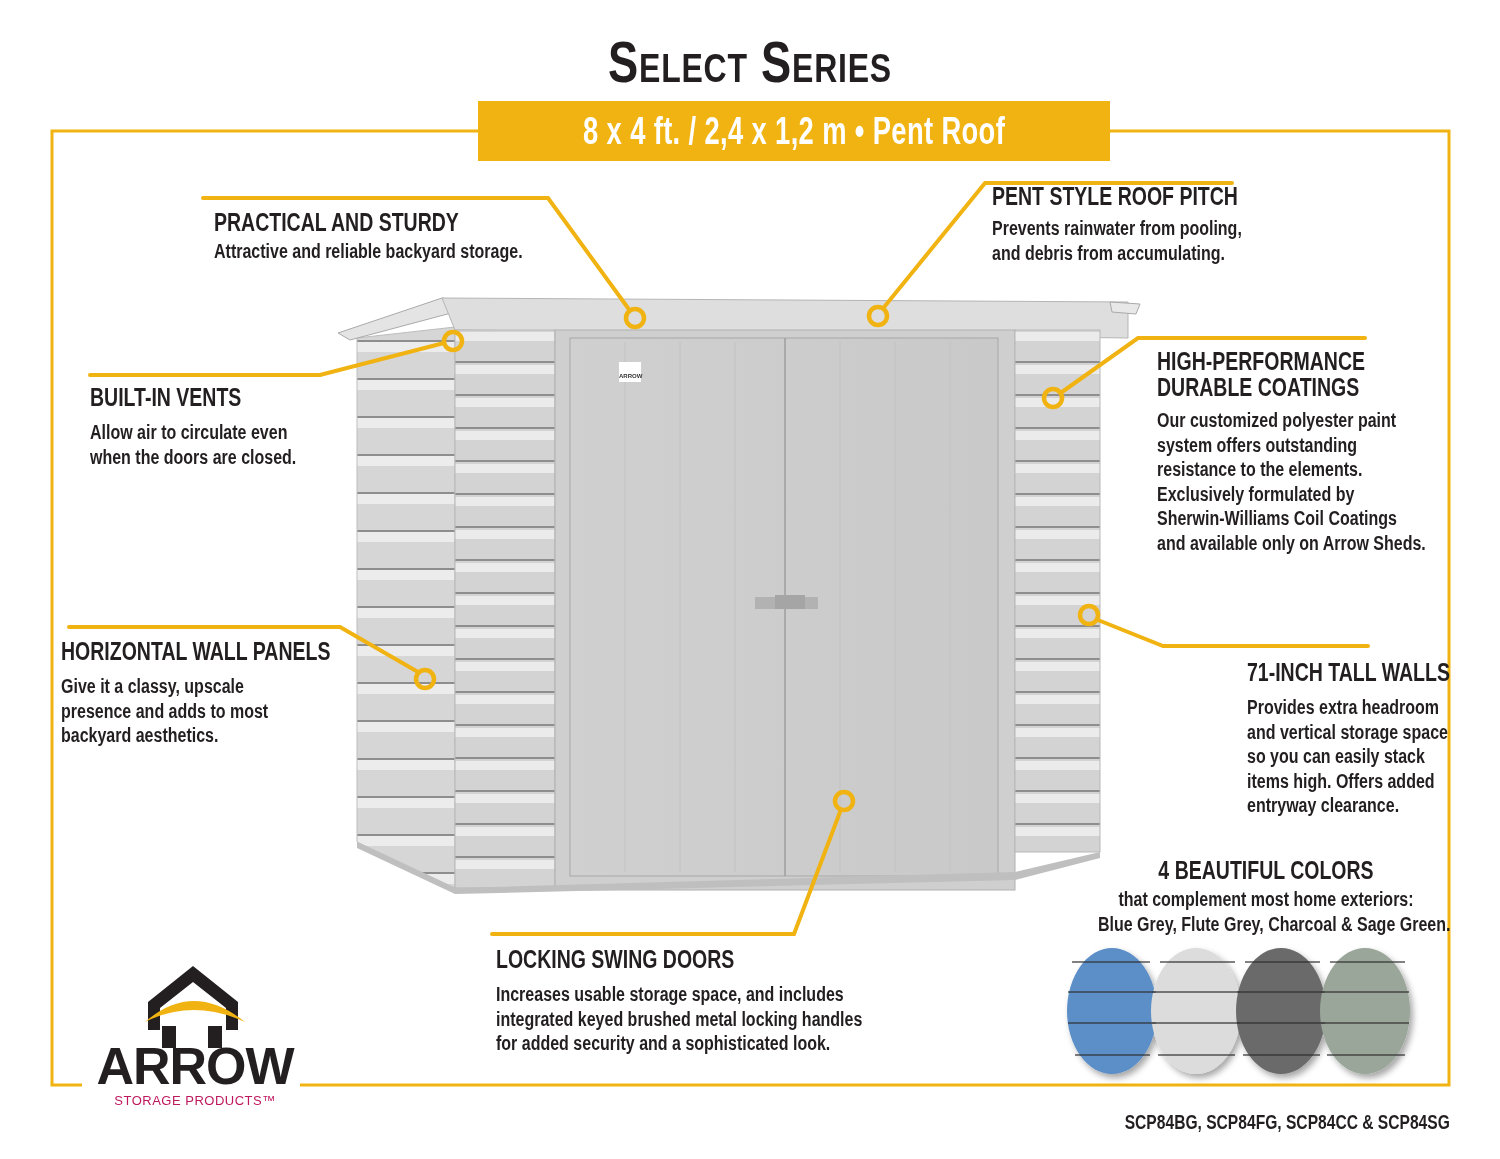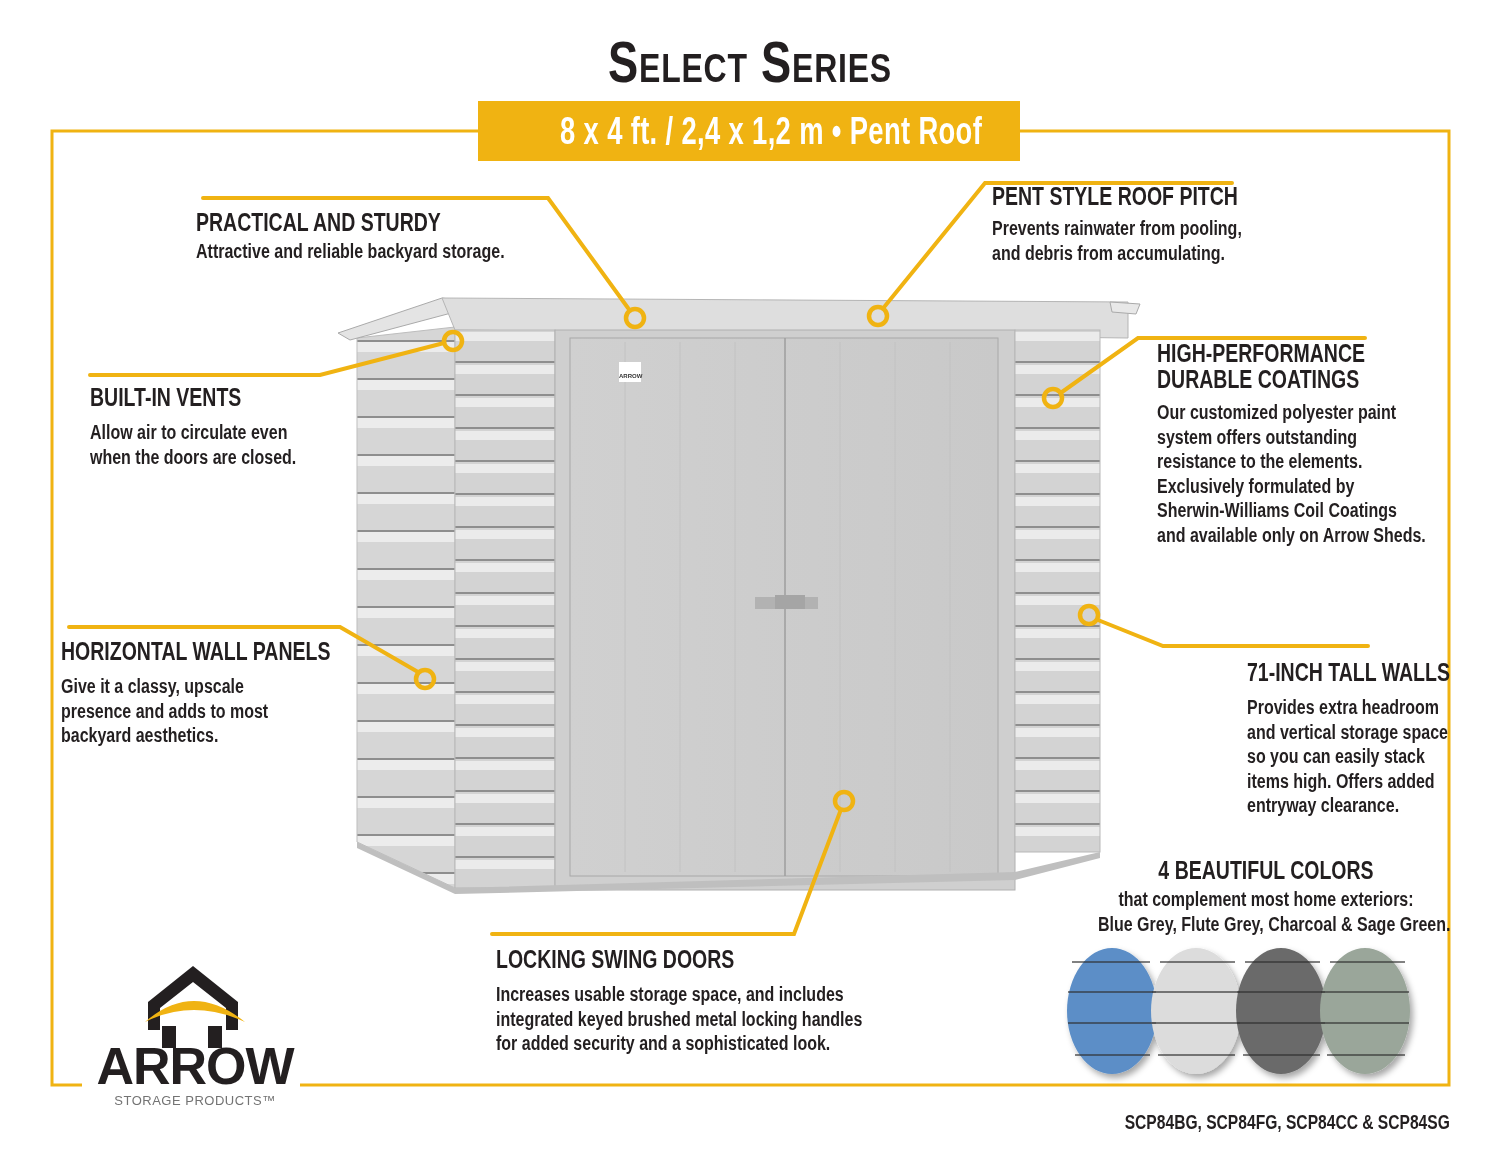--- a/index.html
+++ b/index.html
@@ -2,22 +2,22 @@
 <html><head>
 <meta charset="utf-8">
 <style>
   html, body { margin:0; padding:0; background:#ffffff; }
   body { width:1500px; height:1159px; position:relative; overflow:hidden;
          font-family:"Liberation Sans", sans-serif; color:#231f20; }
   .abs { position:absolute; }
   .title { left:0; width:1500px; top:22px; text-align:center; font-weight:700;
            font-size:58px; letter-spacing:1px; transform:scaleX(0.78); transform-origin:center;
            font-variant:small-caps; line-height:80px; }
-  .banner { left:478px; top:101px; width:542px; height:60px; background:#f0b312;
-            display:flex; align-items:center; justify-content:flex-start; }
+  .banner { left:478px; top:101px; width:632px; height:60px; background:#f0b312;
+            display:flex; align-items:center; justify-content:center; }
   .banner span { color:#fff; font-weight:700; font-size:38px; transform:scaleX(0.72);
                  white-space:nowrap; letter-spacing:0.5px; }
   .feat-h { font-weight:700; font-size:25px; transform:scaleX(0.78); transform-origin:left top;
             white-space:nowrap; line-height:26px; }
   .feat-p { font-weight:700; font-size:20px; transform:scaleX(0.80); transform-origin:left top;
             white-space:pre; line-height:24.5px; }
   .center .feat-h, .center .feat-p { transform-origin:center top; text-align:center; }
   .model { right:50px; top:1111px; font-weight:700; font-size:20px; transform:scaleX(0.78);
            transform-origin:right top; white-space:nowrap; }
 </style>
@@ -138,38 +138,38 @@
     <rect x="208" y="1026" width="14" height="22" fill="#231f20"></rect>
   </g>
 </svg>
 
 <div class="abs banner">
   <span>8 x 4 ft. / 2,4 x 1,2 m  •  Pent Roof</span>
 </div>
 
 <div class="abs" style="left:619px;top:362px;width:22px;height:20px;background:#fff;font-size:6px;font-weight:700;text-align:center;line-height:28px;color:#333">ARROW</div>
 
-<div class="abs" style="left:196px;top:209px">
+<div class="abs" style="left:214px;top:209px">
   <div class="feat-h">PRACTICAL AND STURDY</div>
   <div class="feat-p" style="margin-top:4px">Attractive and reliable backyard storage.</div>
 </div>
 
 <div class="abs" style="left:992px;top:183px">
   <div class="feat-h">PENT STYLE ROOF PITCH</div>
   <div class="feat-p" style="margin-top:7px">Prevents rainwater from pooling,
 and debris from accumulating.</div>
 </div>
 
 <div class="abs" style="left:90px;top:384px">
   <div class="feat-h">BUILT-IN VENTS</div>
   <div class="feat-p" style="margin-top:10px">Allow air to circulate even
 when the doors are closed.</div>
 </div>
 
-<div class="abs" style="left:1157px;top:340px">
+<div class="abs" style="left:1157px;top:348px">
   <div class="feat-h">HIGH-PERFORMANCE</div>
   <div class="feat-h">DURABLE COATINGS</div>
   <div class="feat-p" style="margin-top:8px">Our customized polyester paint
 system offers outstanding
 resistance to the elements.
 Exclusively formulated by
 Sherwin-Williams Coil Coatings
 and available only on Arrow Sheds.</div>
 </div>
 
@@ -197,16 +197,16 @@
 </div>
 
 <div class="abs center" style="left:1056px;top:857px;width:420px">
   <div class="feat-h">4 BEAUTIFUL COLORS</div>
   <div class="feat-p" style="margin-top:4px">that complement most home exteriors:</div>
   <div class="feat-p">Blue Grey, Flute Grey, Charcoal &amp; Sage Green.</div>
 </div>
 
 <div class="abs" style="left:90px;top:1040px;width:210px;text-align:center">
   <div style="font-weight:700;font-size:52px;line-height:52px;letter-spacing:-1px;color:#231f20">ARROW</div>
-  <div style="font-size:13px;line-height:16px;letter-spacing:0.5px;color:#737373;margin-top:1px">STORAGE PRODUCTS™</div>
+  <div style="font-size:13px;line-height:16px;letter-spacing:0.5px;color:#be185d;margin-top:1px">STORAGE PRODUCTS™</div>
 </div>
 
 <div class="abs model">SCP84BG, SCP84FG, SCP84CC &amp; SCP84SG</div>
 
 </body></html>

